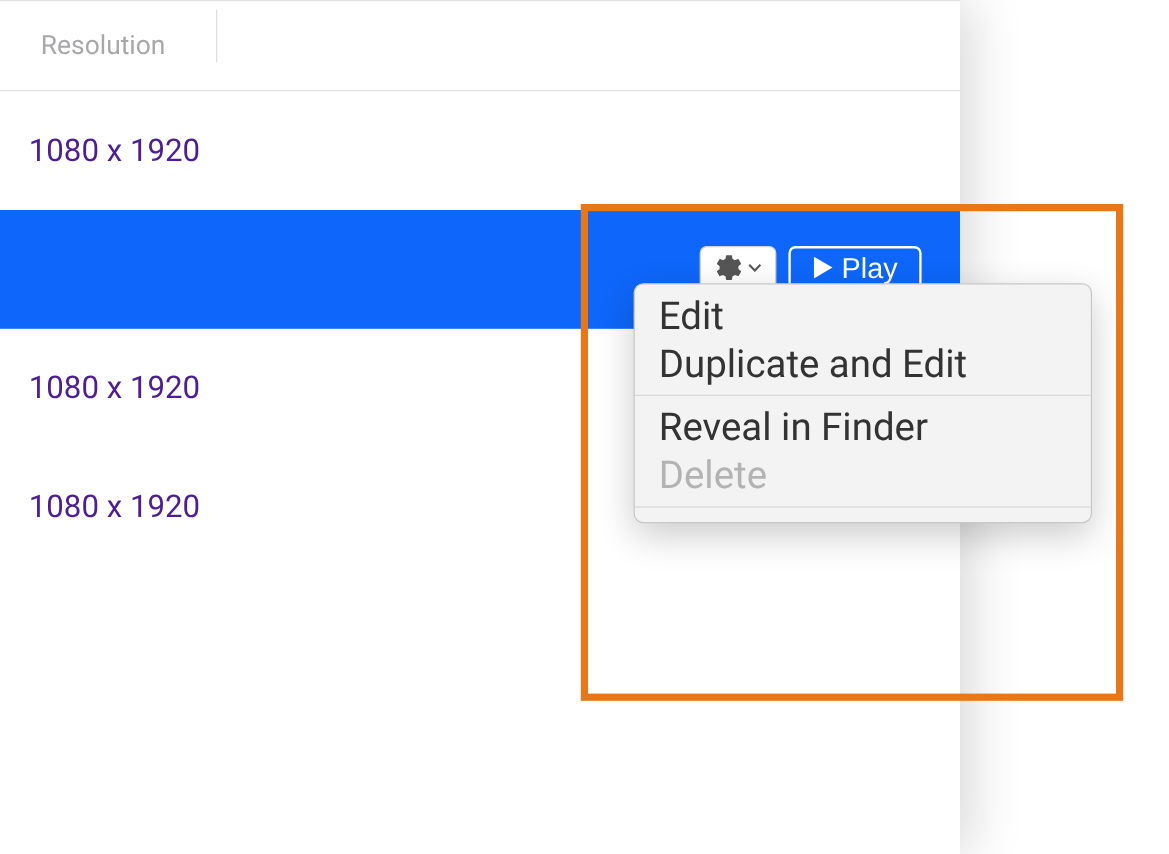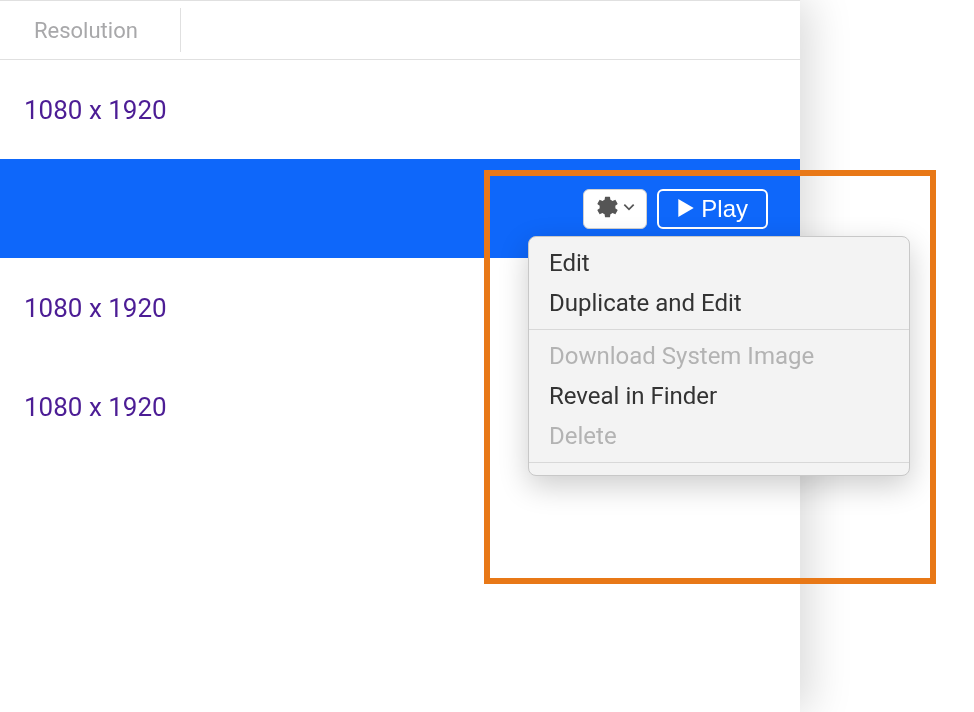--- a/index.html
+++ b/index.html
@@ -18,21 +18,21 @@
     .panel {
       position: absolute;
       left: 0;
       top: 0;
       width: 800px;
       height: 712px;
       background: #fff;
       box-shadow: 10px 0 40px rgba(0,0,0,0.15);
     }
     .header {
-      height: 60px;
+      height: 76px;
       border-top: 1px solid #e0e0e0;
       border-bottom: 1px solid #e0e0e0;
       display: flex;
       align-items: center;
       padding-left: 34px;
     }
     .header-label {
       color: #a8a8aa;
       font-size: 22px;
       font-weight: 400;
@@ -110,21 +110,21 @@
       z-index: 10;
     }
     .menu-section {
       padding: 6px 0;
     }
     .menu-section + .menu-section {
       border-top: 1px solid #d8d8d8;
     }
     .menu-item {
       padding: 2px 20px;
-      font-size: 24px;
+      font-size: 32px;
       line-height: 36px;
       color: #333;
       cursor: pointer;
     }
     .menu-item.disabled {
       color: #b3b3b3;
       cursor: default;
     }
     .highlight-box {
       position: absolute;
@@ -198,21 +198,20 @@
     <span class="row-text">1080 x 1920</span>
   </div>
 </div>
 
 <div class="dropdown-menu">
   <div class="menu-section">
     <div class="menu-item">Edit</div>
     <div class="menu-item">Duplicate and Edit</div>
   </div>
   <div class="menu-section">
-    <div class="menu-item disabled">Download System Image</div>
     <div class="menu-item">Reveal in Finder</div>
     <div class="menu-item disabled">Delete</div>
   </div>
   <div class="menu-section">
   </div>
 </div>
 
 <div class="highlight-box"></div>
 
 </body></html>

